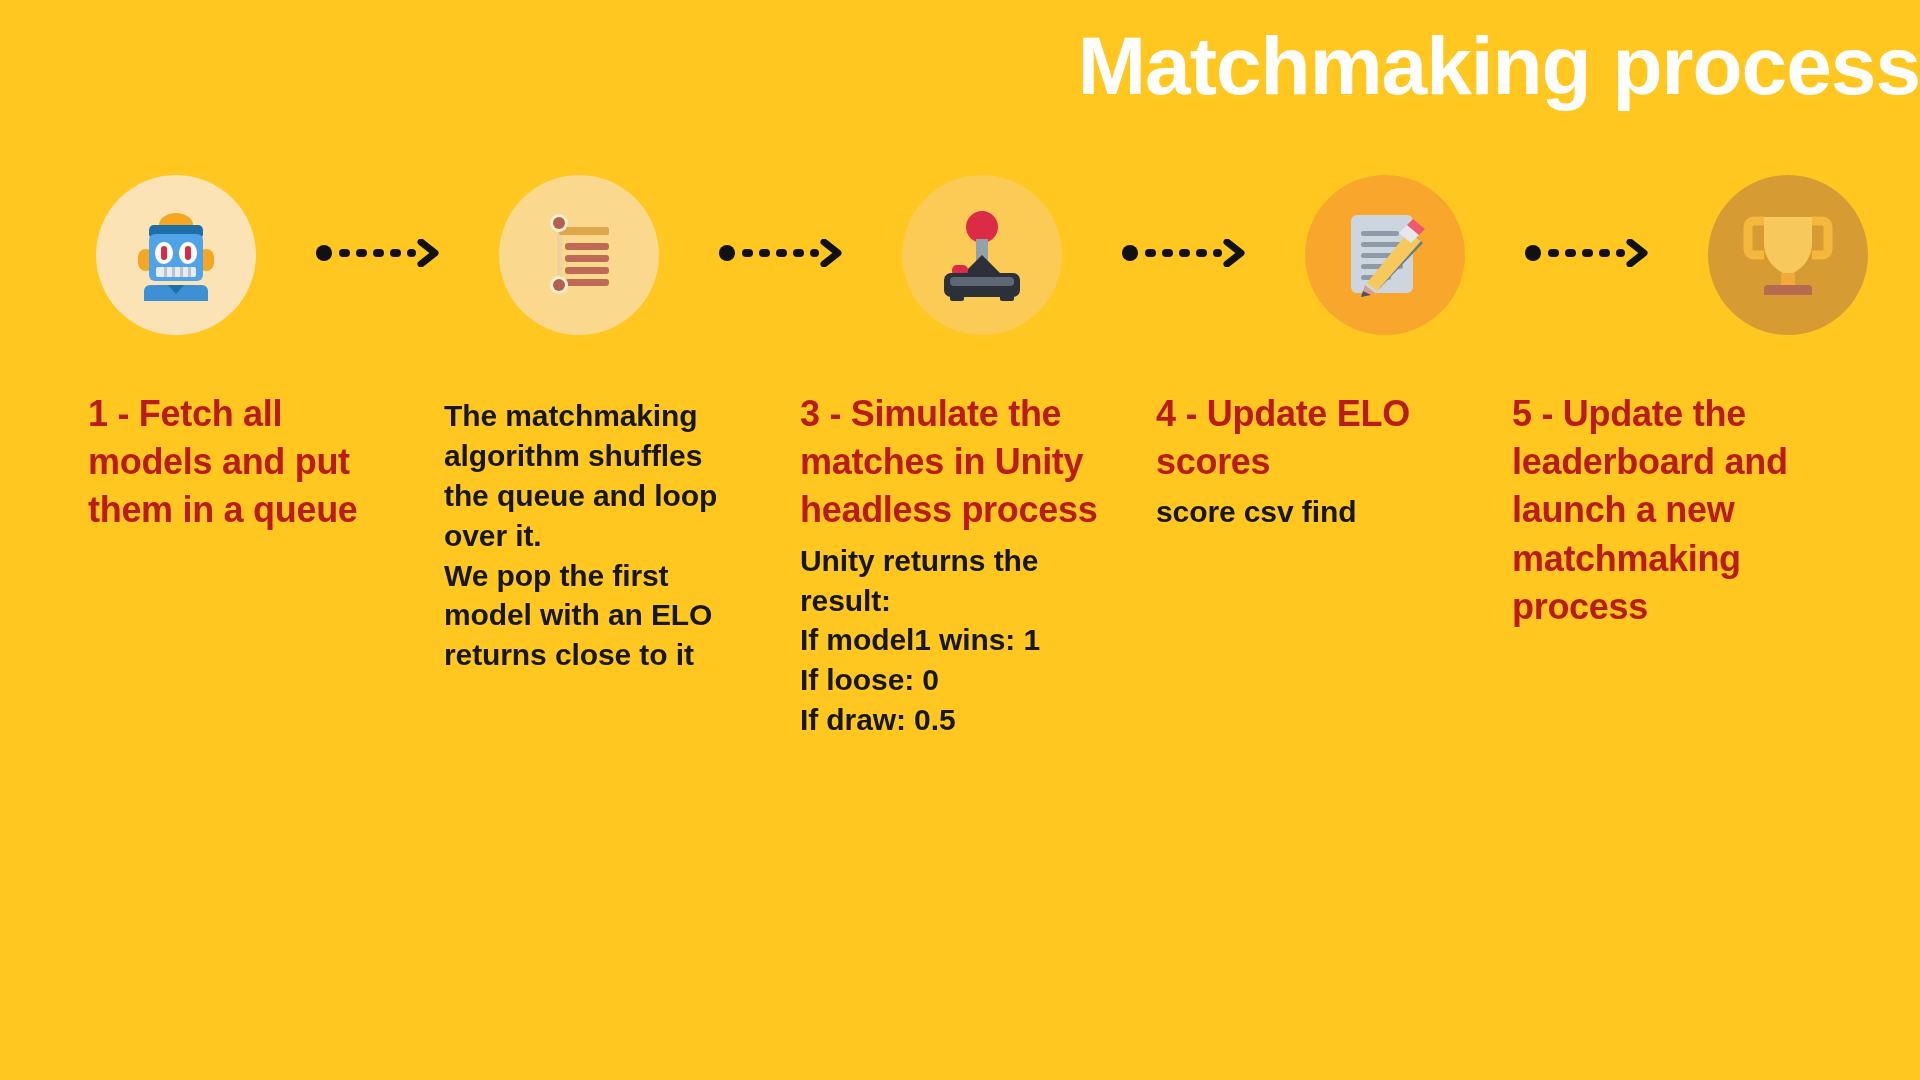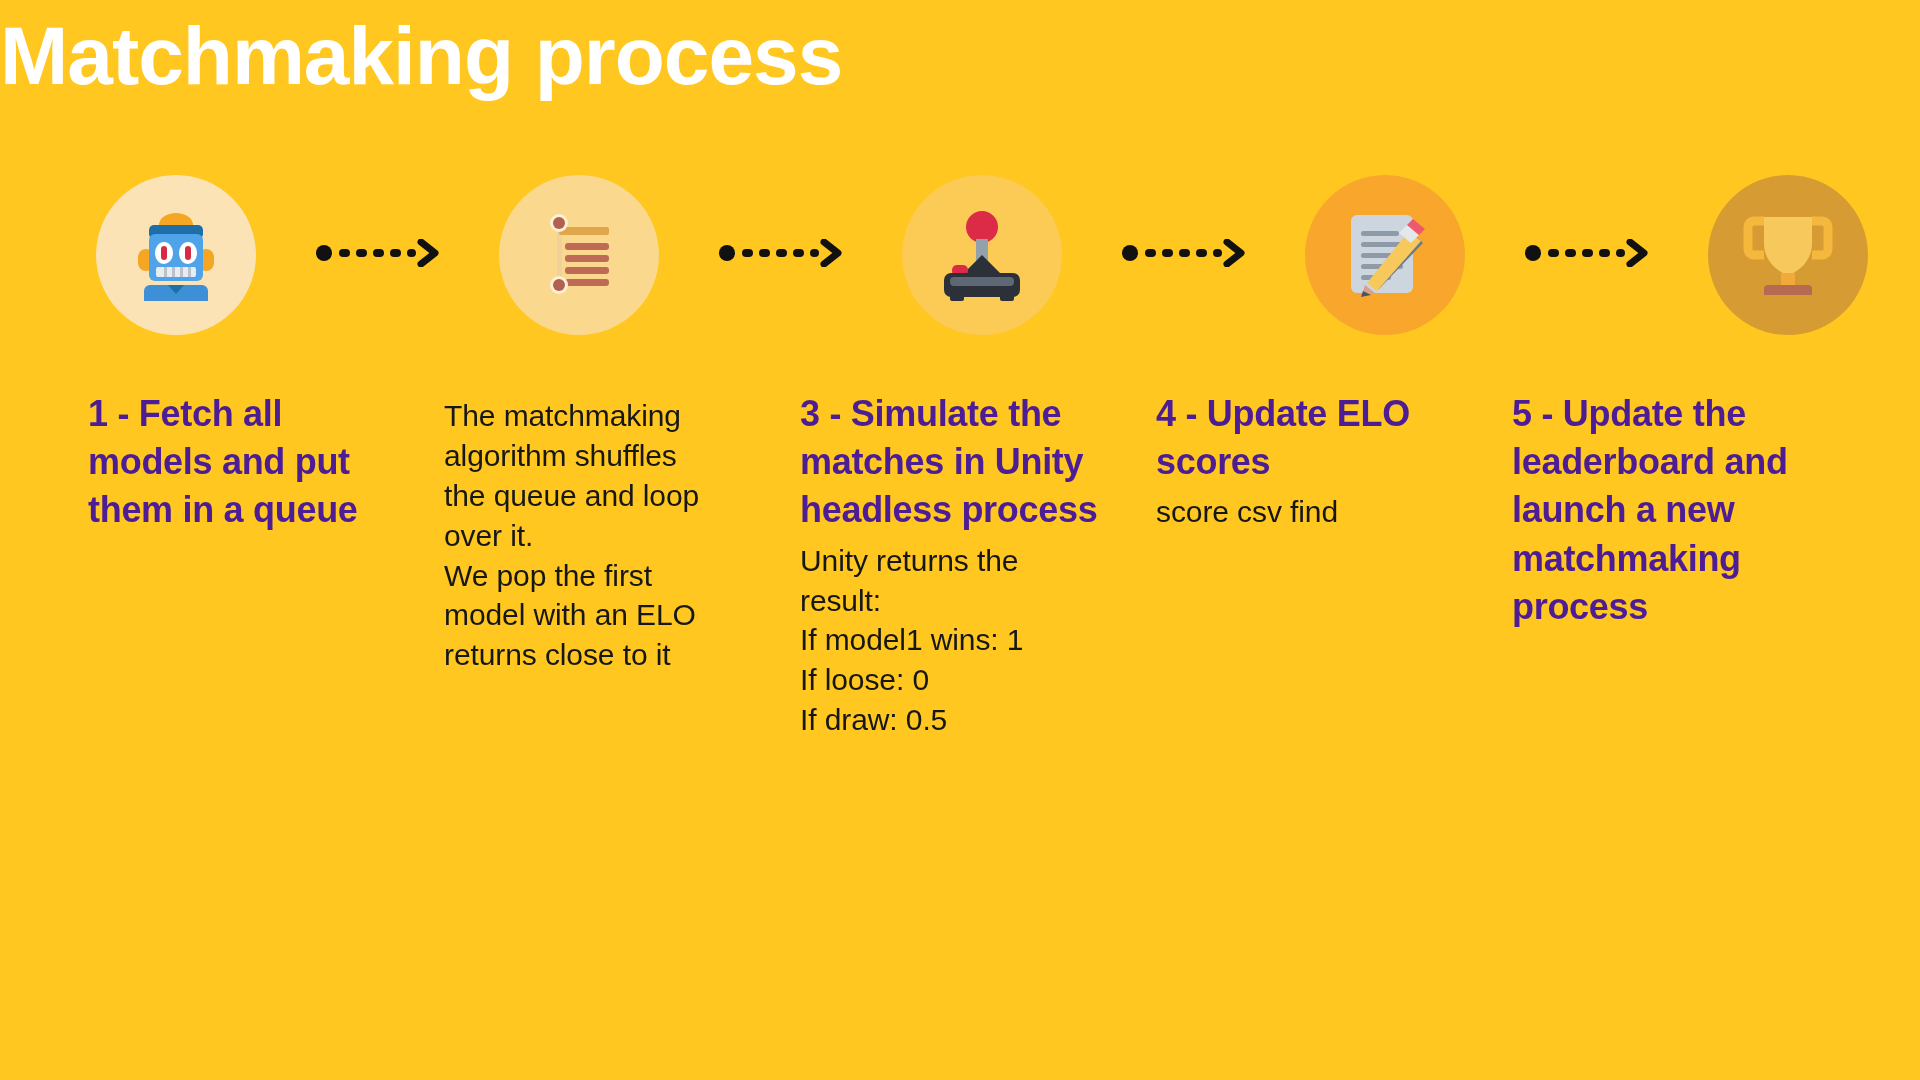--- a/index.html
+++ b/index.html
@@ -12,27 +12,27 @@
 
   body {
     background: #FFC71F;
     font-family: "Liberation Sans", sans-serif;
     color: #1B1B1B;
     position: relative;
   }
 
   
   .title {
-    text-align: left;
+    text-align: right;
     color: #FFFFFF;
     font-size: 82px;
     font-weight: bold;
     letter-spacing: -1px;
     line-height: 1;
-    padding-top: 15px;
+    padding-top: 25px;
   }
 
   
   .icon-strip {
     position: absolute;
     top: 175px;
     left: 0;
     width: 1920px;
     height: 160px;
     display: flex;
@@ -78,38 +78,38 @@
   .col {
     width: 356px;
     flex: 0 0 356px;
     padding-right: 56px;
   }
 
   .col-heading {
     font-size: 36px;
     font-weight: bold;
     line-height: 1.34;
-    color: #4c1d95;
+    color: #b91c1c;
     letter-spacing: -0.3px;
   }
 
   .col-heading .num {
     font-weight: bold;
   }
 
   .col-body {
     font-size: 30px;
     font-weight: normal;
     line-height: 1.33;
     color: #171717;
     margin-top: 6px;
     letter-spacing: -0.1px;
   }
 
-  .col-body .line { display: block; }
+  .col-body .line { display: block; font-weight: bold; }
 </style>
 </head>
 <body>
 
 <div class="title">Matchmaking process</div>
 
 <div class="icon-strip">
 
   <div class="icon-cell" style="background:#FBE3B6;">
     <span>

